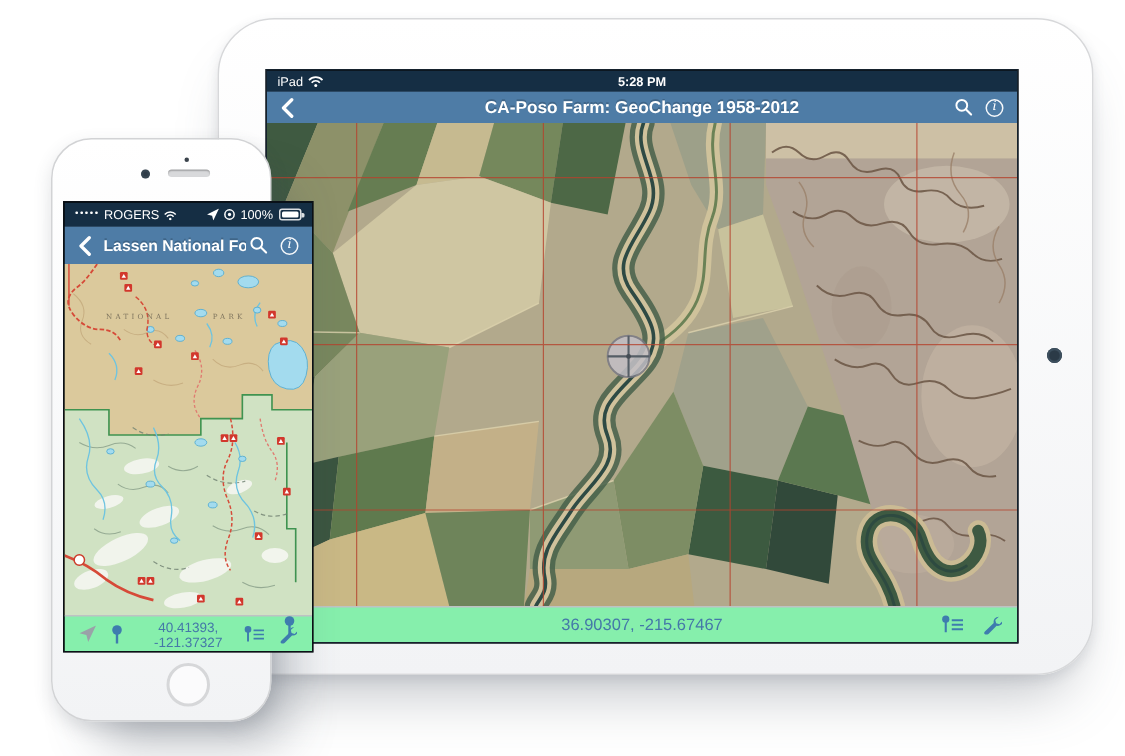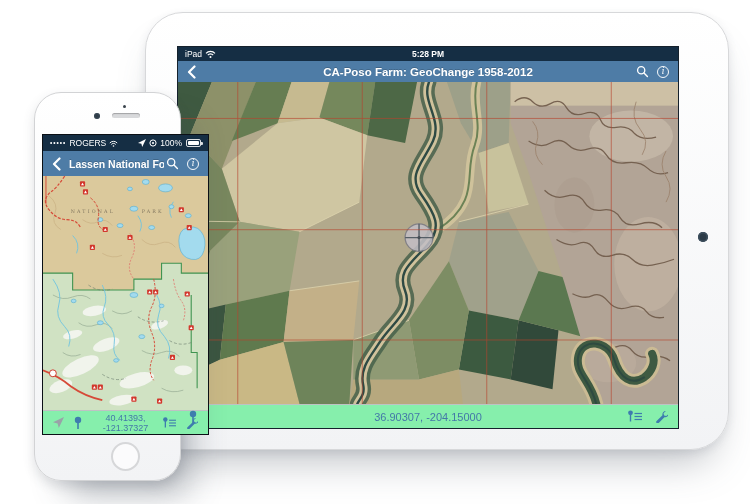--- a/index.html
+++ b/index.html
@@ -205,21 +205,21 @@
 
       <div class="toolbar">
         <div class="tool-group">
           <span class="icon-btn">
             <svg width="10" height="14" viewBox="0 0 10 14">
               <line x1="5" y1="5" x2="5" y2="13" stroke="#3e7cae" stroke-width="1.6"></line>
               <circle cx="5" cy="4" r="3.2" fill="#3e7cae"></circle>
             </svg>
           </span>
         </div>
-        <div class="coords">36.90307, -204.15000</div>
+        <div class="coords">36.90307, -215.67467</div>
         <div class="tool-group right">
           <span class="icon-btn">
             <svg width="16" height="13" viewBox="0 0 16 13">
               <line x1="3.5" y1="3" x2="3.5" y2="11.5" stroke="#3e7cae" stroke-width="1.4"></line>
               <circle cx="3.5" cy="2.8" r="2.4" fill="#3e7cae"></circle>
               <g stroke="#3e7cae" stroke-width="1.2">
                 <line x1="7.5" y1="3.5" x2="15" y2="3.5"></line>
                 <line x1="7.5" y1="6.5" x2="15" y2="6.5"></line>
                 <line x1="7.5" y1="9.5" x2="15" y2="9.5"></line>
               </g>

